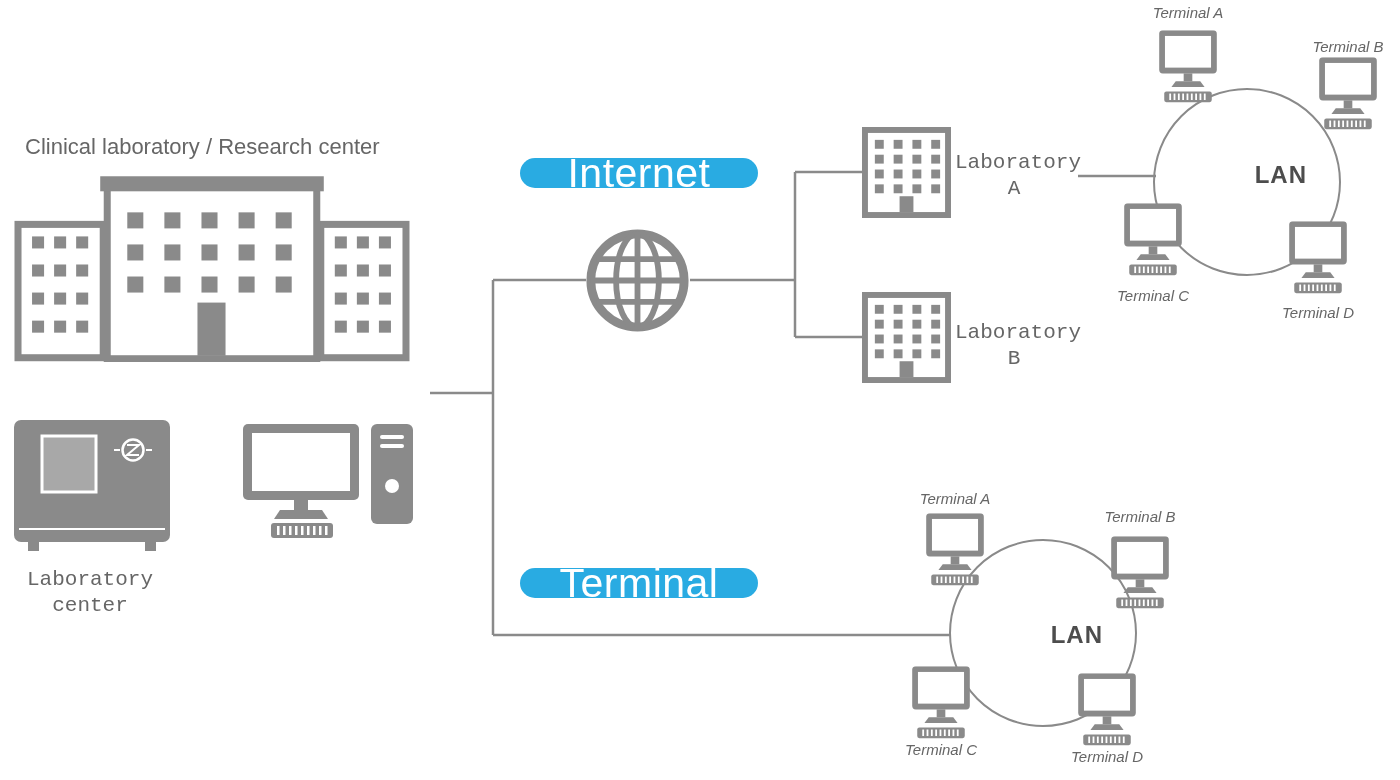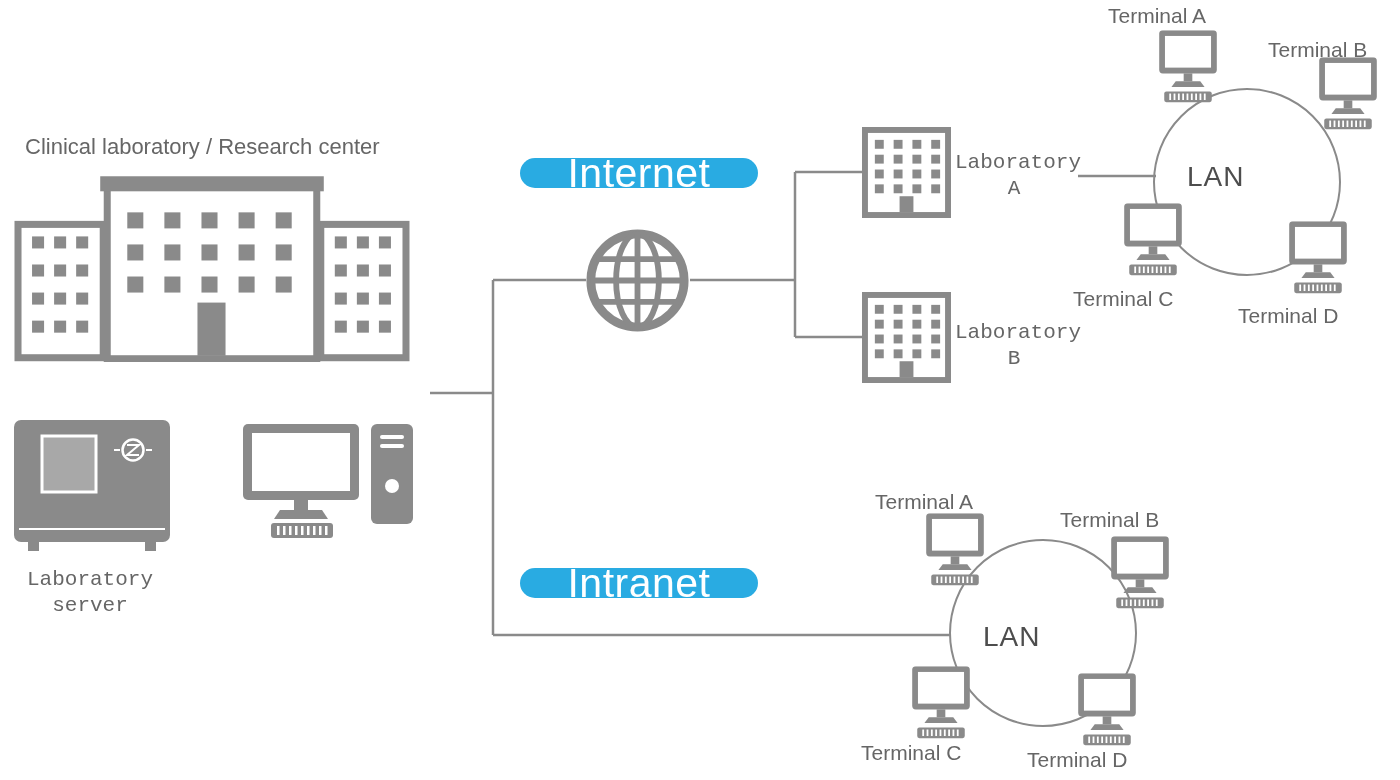--- a/index.html
+++ b/index.html
@@ -16,26 +16,26 @@
   .icon svg { display:block; width:100%; height:100%; }
   .pill {
     position:absolute; width:238px; height:30px; border-radius:23px;
     background:var(--accent-blue,#29abe2); color:#fff;
     display:flex; align-items:center; justify-content:center;
     font-size:41px; letter-spacing:0.5px;
   }
   .label { position:absolute; color:var(--label-text,#666); font-size:21px; }
   .center { text-align:center;font-family:Liberation Mono, monospace; }
   .t-label {
-    position:absolute; width:160px; 
-    font-size:21px; color:var(--label-text,#666);
+    position:absolute; width:160px; text-align:center;
+    font-size:15px; color:var(--label-text,#666);font-style:italic;
   }
   .lan-label {
-    position:absolute; width:120px; text-align:left;
-    font-size:28px; font-weight:normal; color:var(--lan-text,#4d4d4d);
+    position:absolute; width:120px; text-align:right;
+    font-size:24px; font-weight:bold; color:var(--lan-text,#4d4d4d);
     letter-spacing:1px;
   }
   .terminal { position:absolute; width:72px; height:81px; color:var(--icon-gray,#8a8a8a); }
   .terminal svg { display:block; width:100%; height:100%; }
 </style>
 </head>
 <body>
 
 <div id="canvas">
 
@@ -153,21 +153,21 @@
       <path d="M113 25 h12 l-12 10 h12" stroke="#fff" stroke-width="2" fill="none"></path>
       <line x1="100" y1="30" x2="106" y2="30" stroke="#fff" stroke-width="2"></line>
       <line x1="132" y1="30" x2="138" y2="30" stroke="#fff" stroke-width="2"></line>
       <line x1="5" y1="109" x2="151" y2="109" stroke="#fff" stroke-width="2"></line>
       <rect x="14" y="122" width="11" height="9" fill="currentColor"></rect>
       <rect x="131" y="122" width="11" height="9" fill="currentColor"></rect>
     </svg>
   </div>
   <div class="label center" style="left:8px;top:567px;width:164px;line-height:26px">
     <div>Laboratory</div>
-    <div>server</div>
+    <div>center</div>
   </div>
 
   <div class="icon" style="left:243px;top:424px;width:170px;height:122px">
     <svg viewBox="0 0 170 122">
       <rect x="0" y="0" width="116" height="76" rx="5" fill="currentColor"></rect>
       <rect x="9" y="9" width="98" height="58" fill="#fff"></rect>
       <rect x="51" y="76" width="14" height="10" fill="currentColor"></rect>
       <polygon points="37,86 79,86 85,95 31,95" fill="currentColor"></polygon>
       <rect x="28" y="99" width="62" height="15" rx="3" fill="currentColor"></rect>
       <g fill="#fff">
@@ -199,21 +199,21 @@
         <circle cx="55" cy="55" r="48" stroke-width="9"></circle>
         <ellipse cx="55" cy="55" rx="22" ry="48" stroke-width="6"></ellipse>
         <line x1="55" y1="7" x2="55" y2="103" stroke-width="6"></line>
         <line x1="7" y1="55" x2="103" y2="55" stroke-width="6"></line>
         <line x1="13" y1="33" x2="97" y2="33" stroke-width="6"></line>
         <line x1="13" y1="77" x2="97" y2="77" stroke-width="6"></line>
       </g>
     </svg>
   </div>
 
-  <div class="pill" style="left:520px;top:568px">Intranet</div>
+  <div class="pill" style="left:520px;top:568px">Terminal</div>
 
   <div class="icon" style="left:862px;top:127px;width:89px;height:91px">
     <svg viewBox="0 0 90 92">
         <use href="#lab-building"></use>
       </svg>
   </div>
   <div class="label center" style="left:955px;top:150px;width:118px;line-height:26px">
     <div>Laboratory</div>
     <div>A</div>
   </div>

